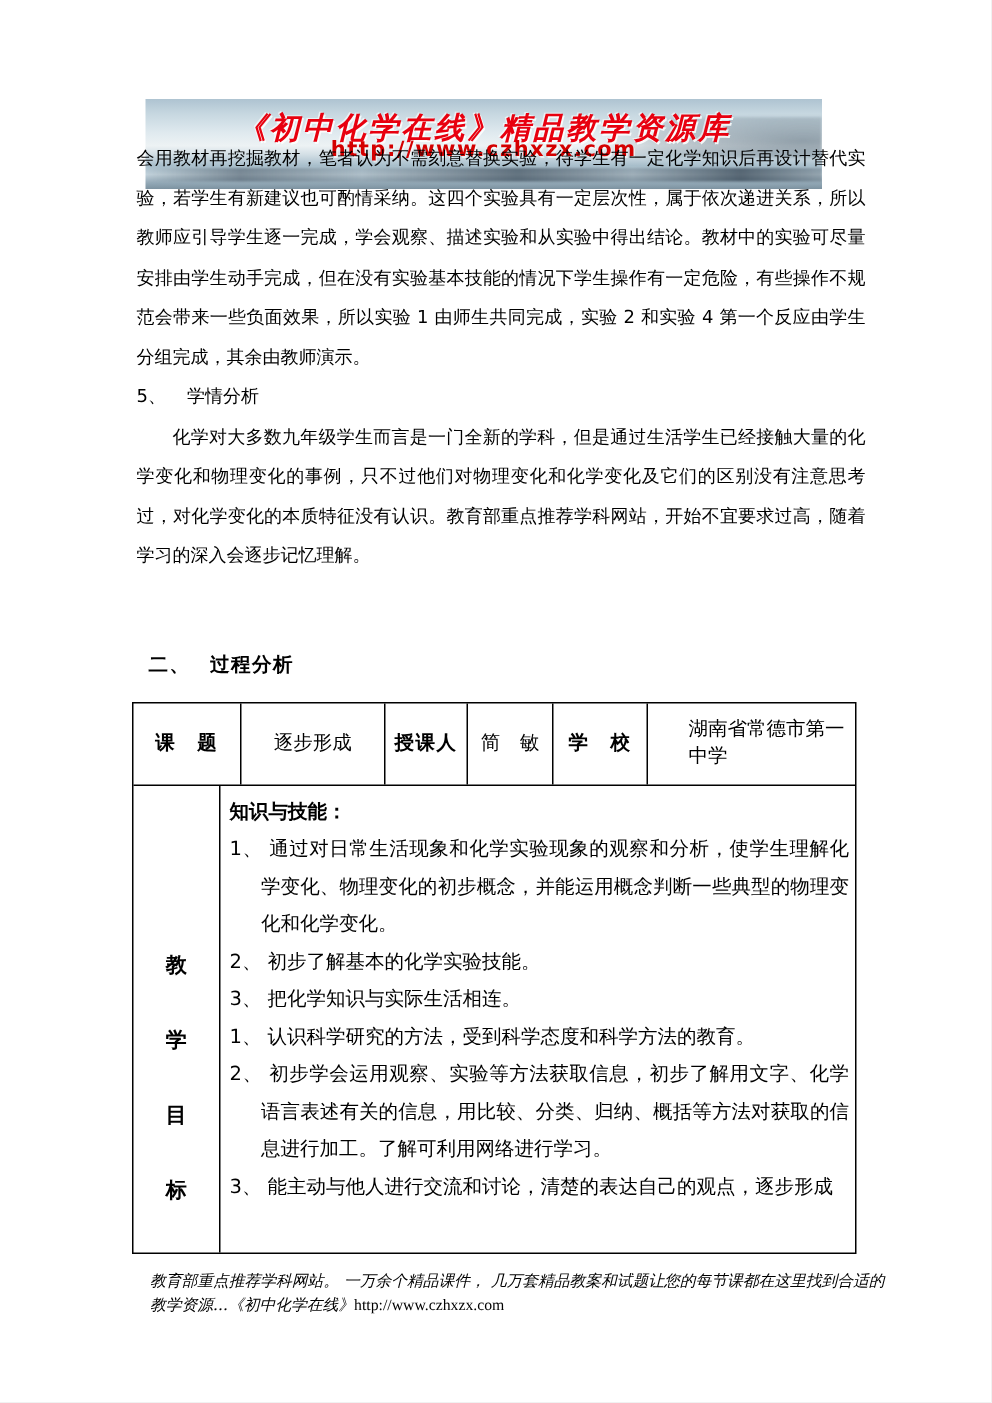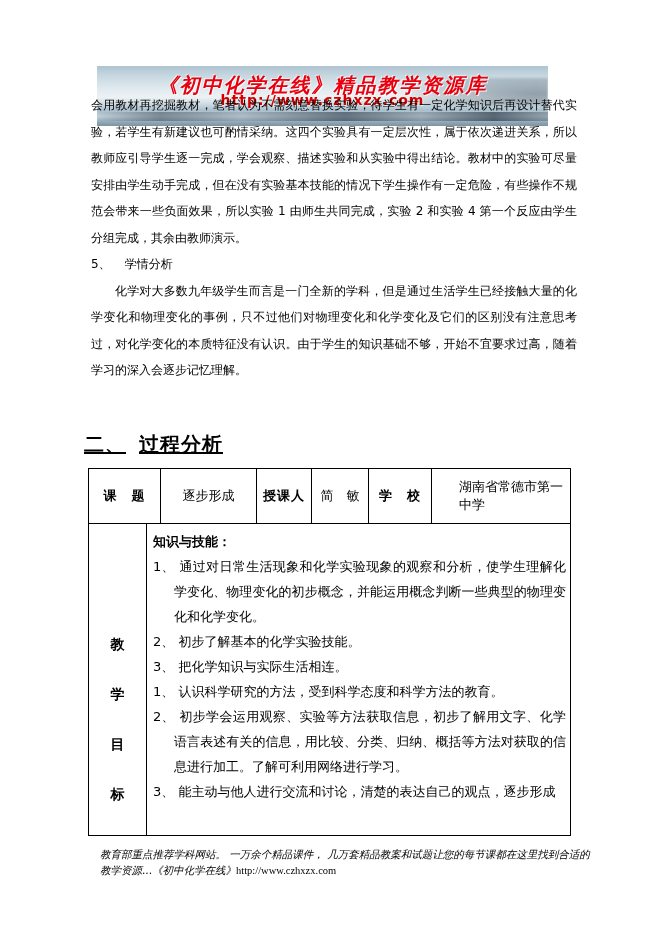--- a/index.html
+++ b/index.html
@@ -55,24 +55,23 @@
     position:absolute; left:91px; top:92px; width:486px;
     font-size:12px; line-height:26.5px;
     text-align:justify;
   }
   .body-text p { margin:0; }
   .sec5 .sec-num { margin-right:14px; }
   .p-indent { text-indent:2em; }
 
   
   .heading2 {
-    position:absolute; left:84px; top:431px;
-    font-size:20px; font-weight:bold; letter-spacing:1px;
+    position:absolute; left:99px; top:431px;
+    font-size:13px; font-weight:bold; letter-spacing:1px;
     line-height:26px;
-    text-decoration:underline;
   }
   .heading2 .h-num { margin-right:13px; }
 
   
   .doc-table {
     position:absolute; left:88px; top:468px; width:483px;
     border:1px solid #000;
     font-size:13px;
   }
   .t-row1 { display:flex; height:55px; border-bottom:1px solid #000; }
@@ -124,21 +123,21 @@
   <div class="banner">
     <div class="banner-mountain"></div>
     <div class="banner-streaks"></div>
     <div class="banner-title">《初中化学在线》精品教学资源库</div>
     <div class="banner-url">http://www.czhxzx.com</div>
   </div>
 
   <div class="body-text">
     <p>会用教材再挖掘教材，笔者认为不需刻意替换实验，待学生有一定化学知识后再设计替代实验，若学生有新建议也可酌情采纳。这四个实验具有一定层次性，属于依次递进关系，所以教师应引导学生逐一完成，学会观察、描述实验和从实验中得出结论。教材中的实验可尽量安排由学生动手完成，但在没有实验基本技能的情况下学生操作有一定危险，有些操作不规范会带来一些负面效果，所以实验 1 由师生共同完成，实验 2 和实验 4 第一个反应由学生分组完成，其余由教师演示。</p>
     <p class="sec5"><span class="sec-num">5、</span><span>学情分析</span></p>
-    <p class="p-indent">化学对大多数九年级学生而言是一门全新的学科，但是通过生活学生已经接触大量的化学变化和物理变化的事例，只不过他们对物理变化和化学变化及它们的区别没有注意思考过，对化学变化的本质特征没有认识。由于学生的知识基础不够，开始不宜要求过高，随着学习的深入会逐步记忆理解。</p>
+    <p class="p-indent">化学对大多数九年级学生而言是一门全新的学科，但是通过生活学生已经接触大量的化学变化和物理变化的事例，只不过他们对物理变化和化学变化及它们的区别没有注意思考过，对化学变化的本质特征没有认识。教育部重点推荐学科网站，开始不宜要求过高，随着学习的深入会逐步记忆理解。</p>
   </div>
 
   <div class="heading2"><span class="h-num">二、</span><span>过程分析</span></div>
 
   <div class="doc-table">
     <div class="t-row1">
       <div class="t-cell t-bold c-topic-label">课　题</div>
       <div class="t-cell c-topic-value">逐步形成</div>
       <div class="t-cell t-bold c-teacher-label">授课人</div>
       <div class="t-cell c-teacher-value">简　敏</div>

